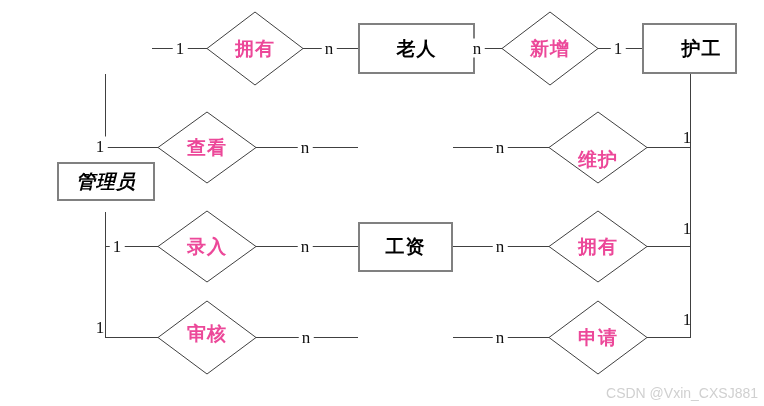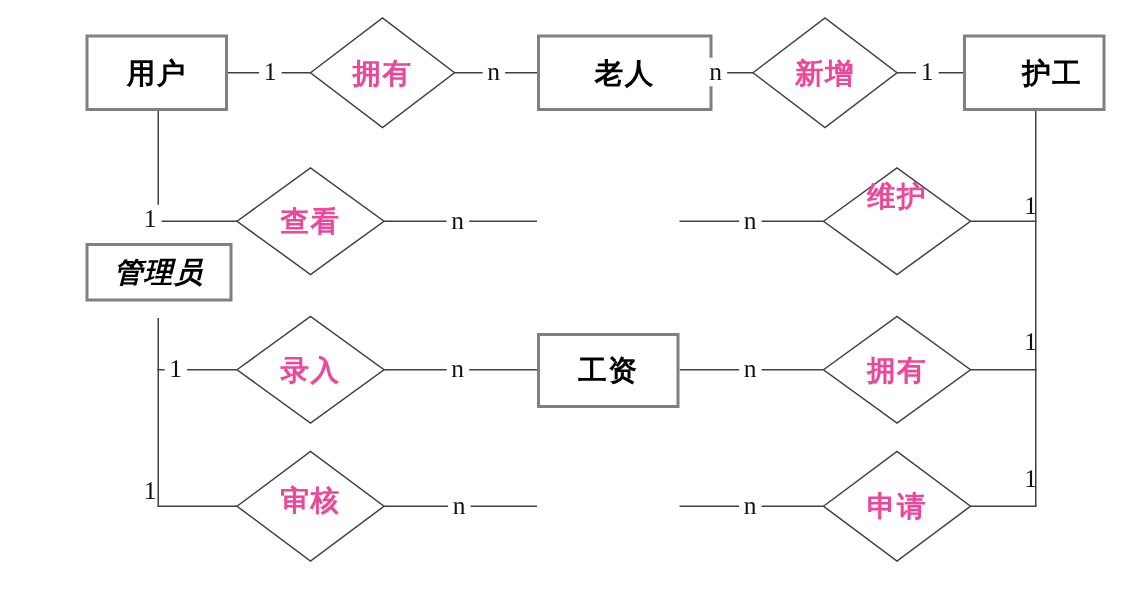--- a/index.html
+++ b/index.html
@@ -65,30 +65,29 @@
       <polygon points="502,48.5 550,12 598,48.5 550,85"></polygon>
       <polygon points="158,147.5 207,112 256,147.5 207,183"></polygon>
       <polygon points="549,147.5 598,112 647,147.5 598,183"></polygon>
       <polygon points="158,246.5 207,211 256,246.5 207,282"></polygon>
       <polygon points="549,246.5 598,211 647,246.5 598,282"></polygon>
       <polygon points="158,337.5 207,301 256,337.5 207,374"></polygon>
       <polygon points="549,337.5 598,301 647,337.5 598,374"></polygon>
     </g>
   </svg>
 
-  <div class="entity" style="left:57px;top:23px;width:95px;height:51px;">用户</div>
   <div class="entity" style="left:358px;top:23px;width:117px;height:51px;">老人</div>
   <div class="entity" style="left:642px;top:23px;width:95px;height:51px;padding-left:24px;">护工</div>
   <div class="entity" style="left:57px;top:162px;width:98px;height:39px;font-style:italic;">管理员</div>
   <div class="entity" style="left:358px;top:222px;width:95px;height:50px;">工资</div>
 
   <span class="rel-label" style="left:255px;top:49px;">拥有</span>
   <span class="rel-label" style="left:550px;top:49px;">新增</span>
   <span class="rel-label" style="left:207px;top:148px;">查看</span>
-  <span class="rel-label" style="left:598px;top:131px;">维护</span>
+  <span class="rel-label" style="left:598px;top:160px;">维护</span>
   <span class="rel-label" style="left:207px;top:247px;">录入</span>
   <span class="rel-label" style="left:598px;top:247px;">拥有</span>
   <span class="rel-label" style="left:207px;top:334px;">审核</span>
   <span class="rel-label" style="left:598px;top:338px;">申请</span>
 
   <span class="card on-line" style="left:180px;top:48px;">1</span>
   <span class="card on-line" style="left:329px;top:48px;">n</span>
   <span class="card on-line" style="left:477px;top:48px;">n</span>
   <span class="card on-line" style="left:618px;top:48px;">1</span>
   <span class="card on-line" style="left:100px;top:146px;">1</span>
@@ -97,13 +96,14 @@
   <span class="card" style="left:687px;top:137px;">1</span>
   <span class="card on-line" style="left:117px;top:246px;">1</span>
   <span class="card on-line" style="left:305px;top:246px;">n</span>
   <span class="card on-line" style="left:500px;top:246px;">n</span>
   <span class="card" style="left:687px;top:228px;">1</span>
   <span class="card" style="left:100px;top:327px;">1</span>
   <span class="card on-line" style="left:306px;top:337px;">n</span>
   <span class="card on-line" style="left:500px;top:337px;">n</span>
   <span class="card" style="left:687px;top:319px;">1</span>
 
+  <div class="watermark">CSDN @Vxin_CXSJ881</div>
 </div>
 
 </body></html>

